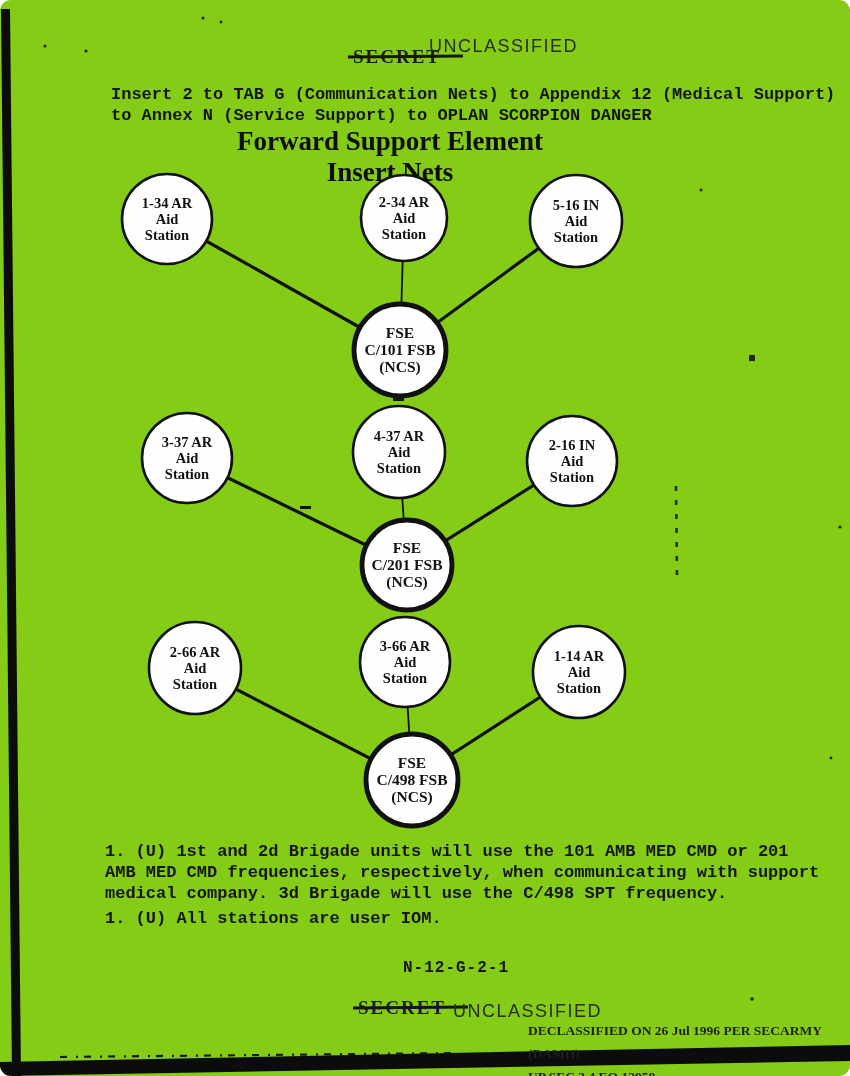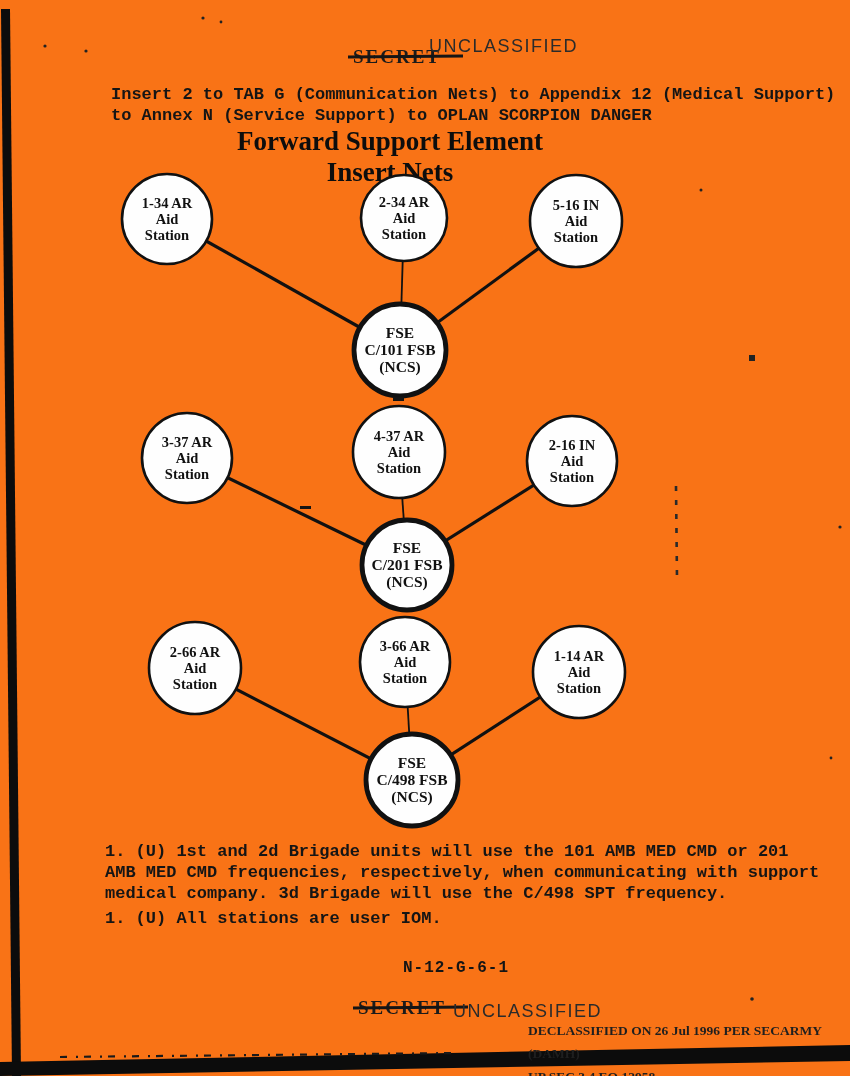--- a/index.html
+++ b/index.html
@@ -1,22 +1,23 @@
 <!DOCTYPE html>
 <html><head>
 <meta charset="utf-8">
 <style>
   html,body{margin:0;padding:0;background:#ffffff;}
   .page{
     position:relative;
     width:850px;height:1076px;
-    background:#f97316;
+    background:#84cc16;
     overflow:hidden;
     font-family:"Liberation Serif",serif;
     color:#161616;
+    border-radius:11px;
   }
   .abs{position:absolute;}
   .mono{
     font-family:"Liberation Mono","DejaVu Sans Mono",monospace;
     font-weight:700;
     color:#151515;
     white-space:pre-line;
     margin-left:48px;
   }
   .insert-header{left:63px;top:84px;font-size:17px;line-height:21px;}
@@ -148,21 +149,21 @@
       <circle cx="831" cy="758" r="1.4"></circle>
       <circle cx="752" cy="999" r="1.8"></circle>
     </g>
   </svg>
 
   <div class="abs mono para1">1.  (U) 1st and 2d Brigade units will use the 101 AMB MED CMD or 201
 AMB MED CMD frequencies, respectively, when communicating with support
 medical company.  3d Brigade will use the C/498 SPT frequency.</div>
   <div class="abs mono para2">1.  (U)  All stations are user IOM.</div>
 
-  <div class="abs mono doc-number">N-12-G-6-1</div>
+  <div class="abs mono doc-number">N-12-G-2-1</div>
 
   <div class="abs secret-bottom">
     <span class="class-word">
       <span>SECRET</span>
       <span class="strike-bar"></span>
     </span>
   </div>
   <div class="abs unclass unclass-bottom">UNCLASSIFIED</div>
   <div class="abs declass-stamp">DECLASSIFIED ON 26 Jul 1996 PER SECARMY (DAMH)
 UP SEC 3.4 EO 12958.</div>

